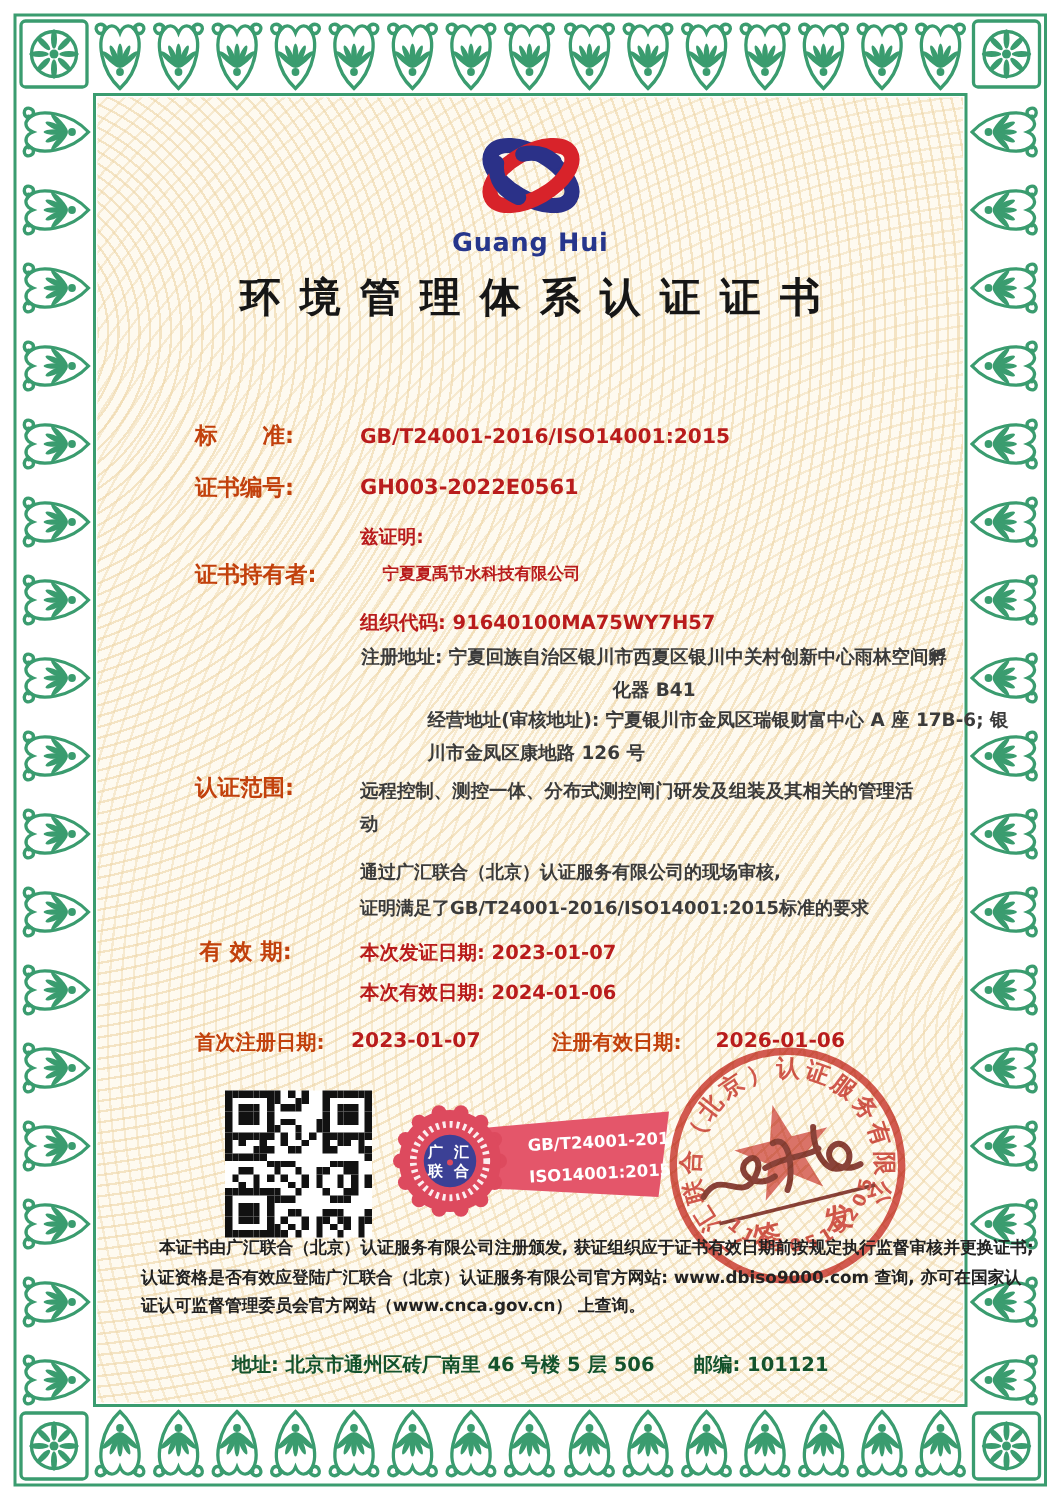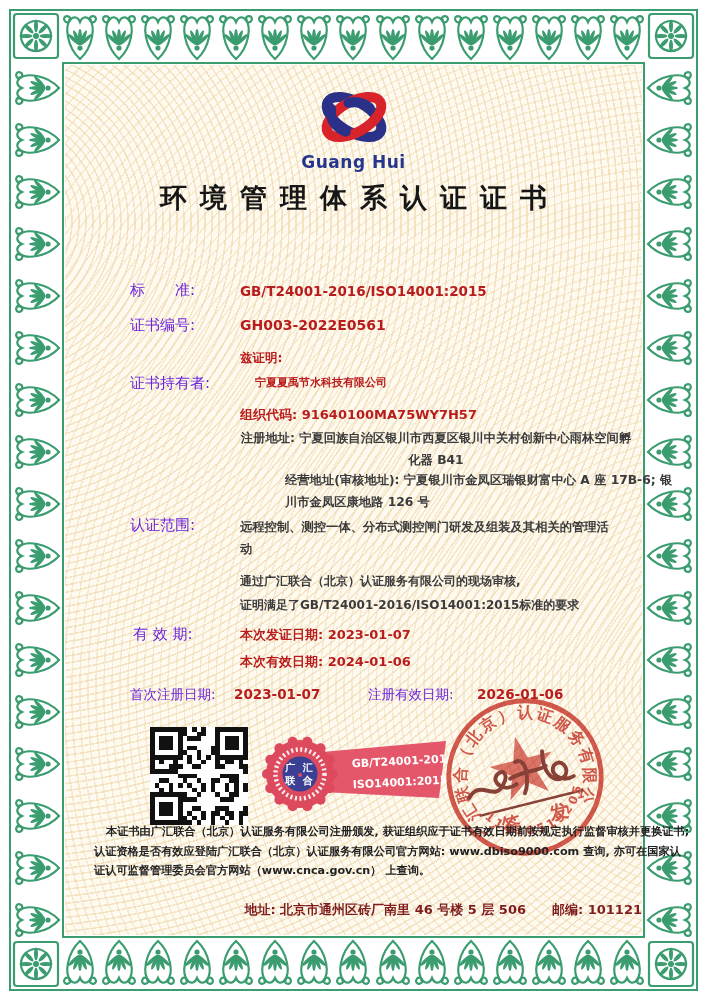--- a/index.html
+++ b/index.html
@@ -26,33 +26,33 @@
   
   .paper{position:absolute;left:65px;top:65px;right:65px;bottom:65px;
     background-color:#fefaf0;
     background-image:
       repeating-radial-gradient(circle at -12% 18%, rgba(238,214,168,0) 0 5.5px, rgba(238,214,168,.62) 5.5px 7px),
       repeating-radial-gradient(circle at 112% 72%, rgba(238,214,168,0) 0 6.5px, rgba(238,214,168,.45) 6.5px 8px);
   }
 
   
   .abs{position:absolute;}
-  .lbl{font-weight:normal;color:#6d28d9;font-size:15px;white-space:nowrap;}
+  .lbl{font-weight:bold;color:#c2410c;font-size:15px;white-space:nowrap;}
   .val{font-weight:bold;color:#b91c1c;white-space:nowrap;}
   .blk{font-weight:bold;color:#3b3b3b;}
   .title{left:0;right:0;top:180px;text-align:center;font-size:27px;font-weight:bold;color:#161616;
          letter-spacing:13px;padding-left:13px;white-space:nowrap;}
   .logo-box{left:296px;top:84px;width:115px;text-align:center;}
   .logo-text{font-size:17px;font-weight:bold;color:#26368c;letter-spacing:.5px;margin-top:-2px;}
   .qr{left:150px;top:727px;width:98px;height:98px;display:grid;grid-template-columns:repeat(21,1fr);grid-template-rows:repeat(21,1fr);background:#fff;}
   .qr i{display:block;} .qr i.on{background:#111;}
   .footer{left:94px;top:822px;width:530px;font-size:11.2px;line-height:19.5px;font-weight:bold;color:#222;}
   .footer div{white-space:nowrap;}
   .footer .indent{padding-left:12px;}
-  .addr{left:65px;right:65px;top:901px;text-align:right;font-size:13px;font-weight:bold;color:#7f1d1d;white-space:nowrap;}
+  .addr{left:65px;right:65px;top:901px;text-align:center;font-size:13px;font-weight:bold;color:#14532d;white-space:nowrap;}
   .stamp{left:436px;top:688px;width:178px;height:178px;opacity:.9;transform:rotate(-14deg);mix-blend-mode:multiply;}
 </style>
 </head>
 <body>
 
 <div class="cert">
 
   <div class="frame-outer"></div>
   <div class="band band-top">
       <span><svg viewBox="0 0 36 52" width="36" height="52" xmlns="http://www.w3.org/2000/svg">

